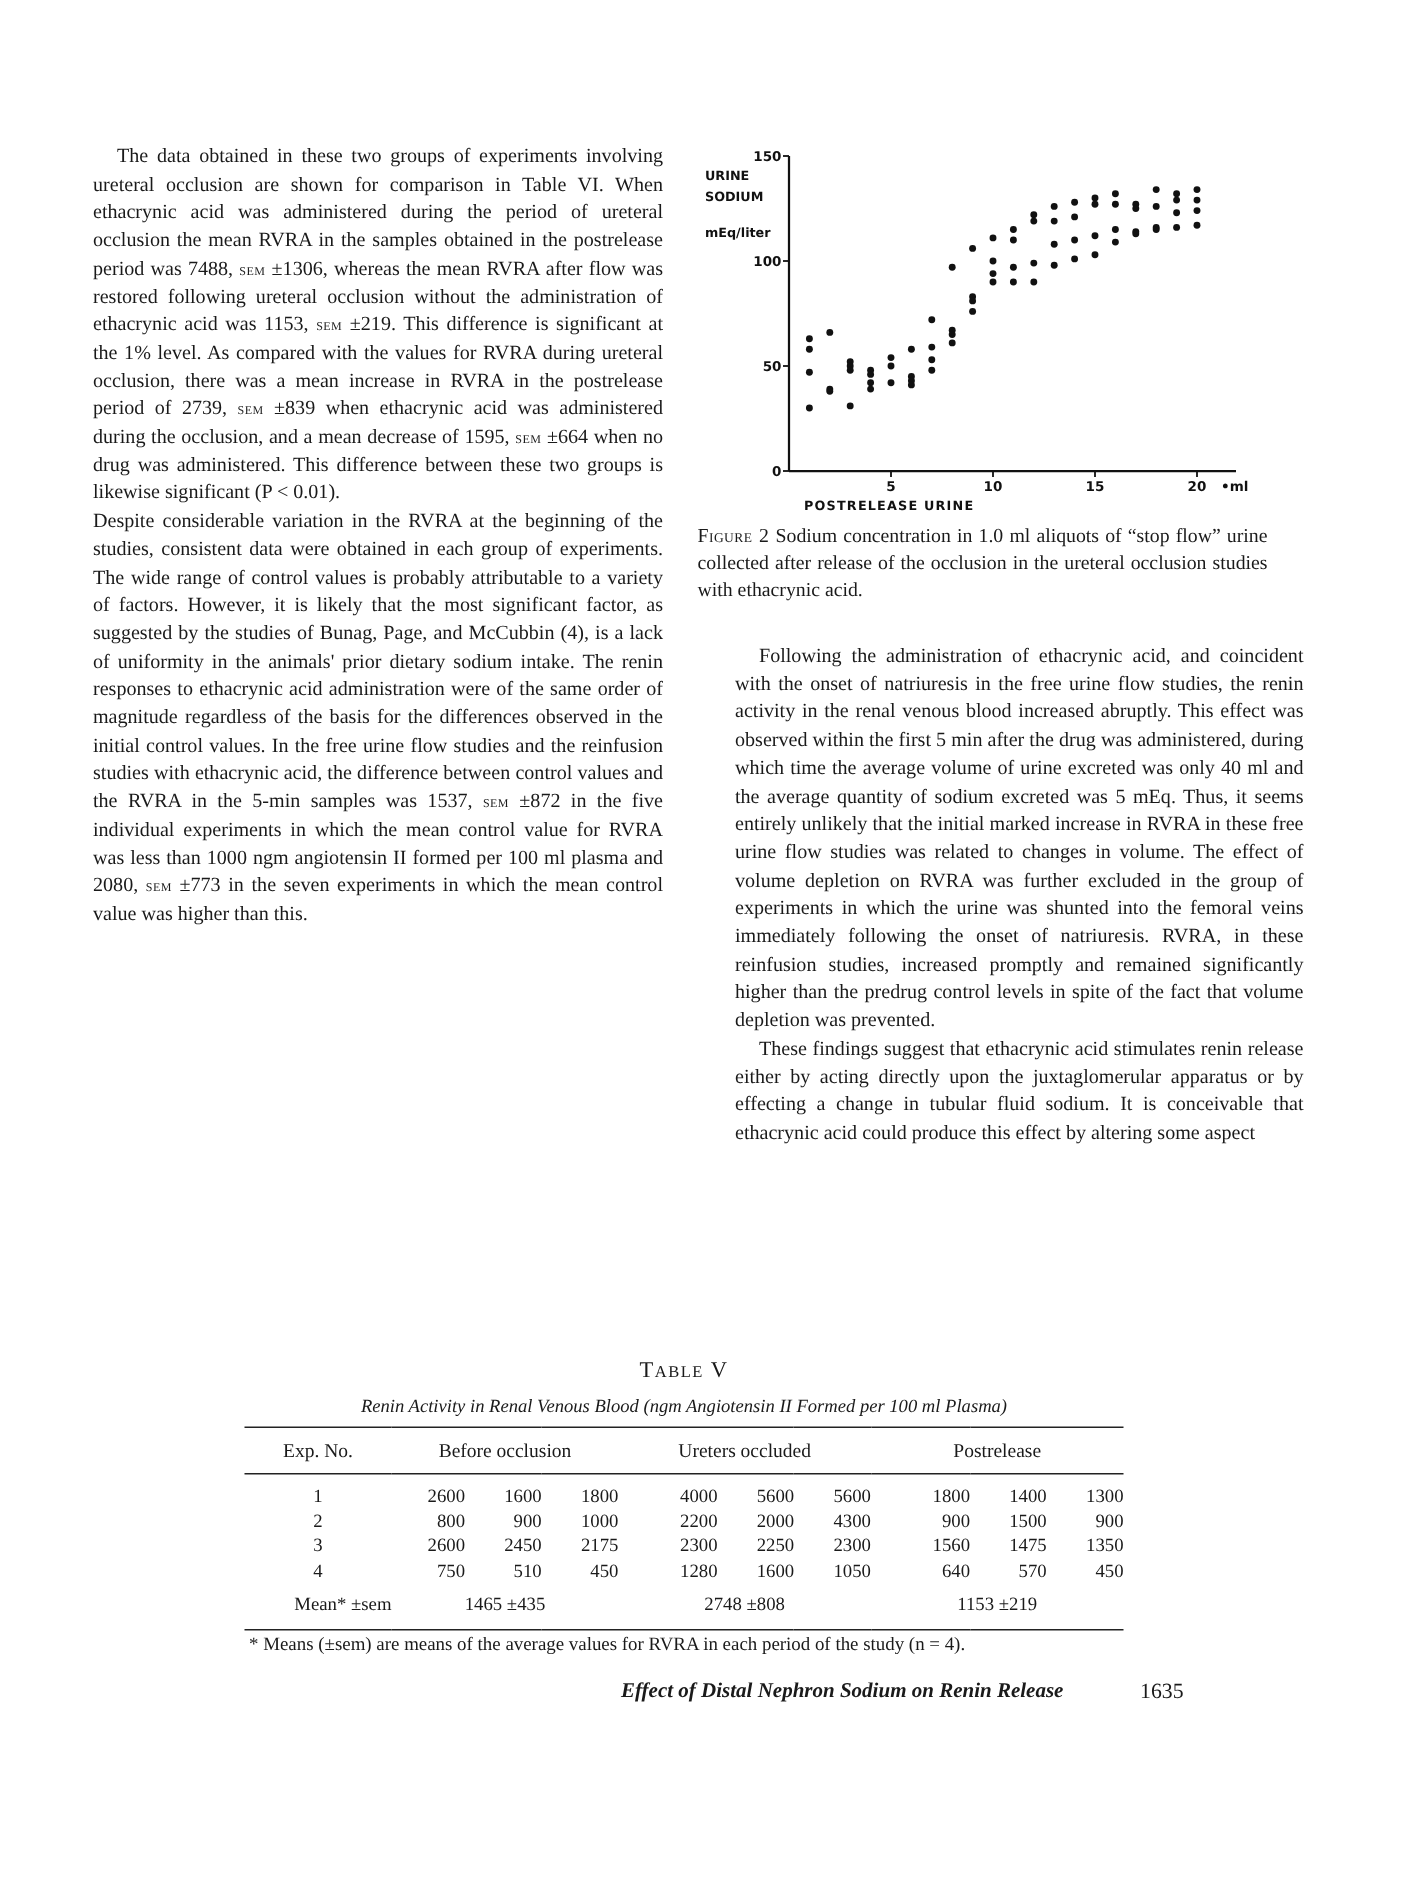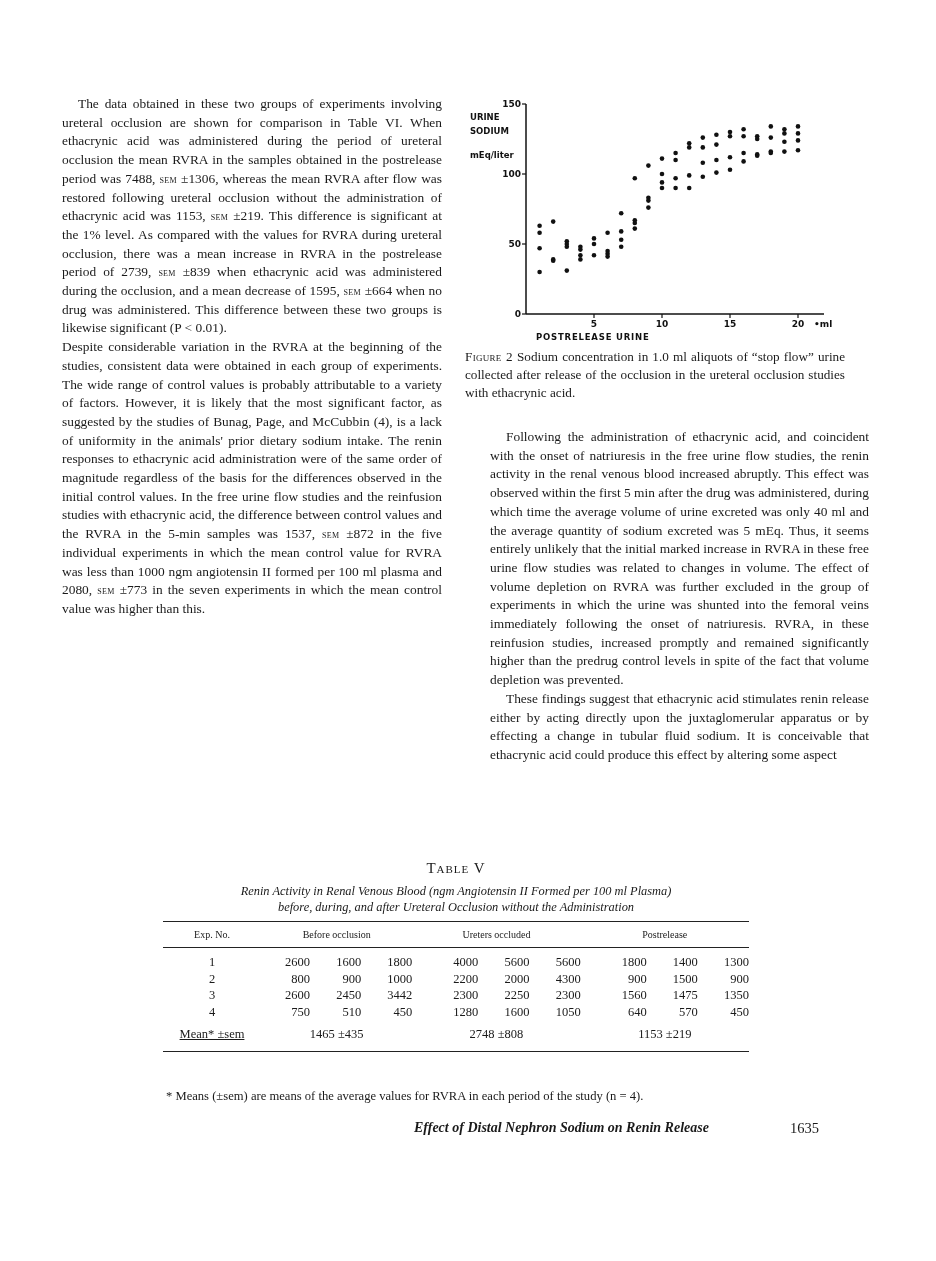--- a/index.html
+++ b/index.html
@@ -11,36 +11,36 @@
     .col p { margin: 0; }
     .indent { text-indent: 16px; }
     .sc { font-variant: small-caps; font-size: 12px; letter-spacing: 0.3px; }
     .heading { text-align: left; margin: 11px 0 6px 61px !important; font-size: 15.5px; letter-spacing: 1.5px; }
     #figure { position: absolute; left: 466px; top: 96px; width: 380px; height: 248px; }
     #figure svg { display: block; }
     .ax-label { font-family: "DejaVu Sans", "Liberation Sans", sans-serif; font-weight: bold; font-size: 8.5px; fill: #111; }
     .tick-label { font-family: "DejaVu Sans", "Liberation Sans", sans-serif; font-weight: bold; font-size: 9px; fill: #111; }
     .caption { position: absolute; left: 465px; top: 348px; width: 380px; font-size: 13.2px; line-height: 18px; text-align: justify; }
     .caption .fig-label { font-variant: small-caps; letter-spacing: 0.3px; }
-    .table-block { position: absolute; left: 163px; top: 860px; width: 586px; }
+    .table-block { position: absolute; left: 163px; top: 906px; width: 586px; }
     .table-title { text-align: center; font-variant: small-caps; font-size: 15px; letter-spacing: 1px; margin-bottom: 6px; }
     .table-caption { text-align: center; font-style: italic; font-size: 12.4px; line-height: 16px; }
     table { width: 586px; border-collapse: collapse; margin-top: 6px; font-size: 12.5px; }
     thead tr { border-top: 1.6px solid #222; border-bottom: 1.6px solid #222; }
-    thead th { font-weight: normal; font-size: 10px; padding: 7px 0 7px 0; }
+    thead th { font-weight: normal; font-size: 13px; padding: 7px 0 7px 0; }
     tbody td { padding: 0; line-height: 16.5px; text-align: right; }
     tbody tr.first td { padding-top: 6px; }
     tr.mean td { padding-top: 6px; padding-bottom: 8px; }
     tr.mean { border-bottom: 1.6px solid #222; }
     td.exp { text-align: center; width: 90px; }
-    td.mean-label { text-align: center; text-decoration: underline; }
+    td.mean-label { text-align: right; }
     td.mean-val { text-align: center; }
     .footnote { position: absolute; left: 166px; top: 1089px; font-size: 12.6px; }
     .running-head { position: absolute; left: 414px; top: 1120px; font-size: 14px; font-style: italic; font-weight: bold; }
-    .page-num { position: absolute; left: 790px; top: 1120px; font-size: 14.5px; }
+    .page-num { position: absolute; left: 760px; top: 1120px; font-size: 14.5px; }
   </style>
 </head>
 <body>
 
 <div class="col col-left">
   <p class="indent"><span>The data obtained in these two groups of experiments involving ureteral occlusion are shown for comparison in Table VI. When ethacrynic acid was administered during the period of ureteral occlusion the mean RVRA in the samples obtained in the postrelease period was 7488, </span><span class="sc">sem</span><span> ±1306, whereas the mean RVRA after flow was restored following ureteral occlusion without the administration of ethacrynic acid was 1153, </span><span class="sc">sem</span><span> ±219. This difference is significant at the 1% level. As compared with the values for RVRA during ureteral occlusion, there was a mean increase in RVRA in the postrelease period of 2739, </span><span class="sc">sem</span><span> ±839 when ethacrynic acid was administered during the occlusion, and a mean decrease of 1595, </span><span class="sc">sem</span><span> ±664 when no drug was administered. This difference between these two groups is likewise significant  (P &lt; 0.01).</span></p>
   <p><span>Despite considerable variation in the RVRA at the beginning of the studies, consistent data were obtained in each group of experiments. The wide range of control values is probably attributable to a variety of factors. However, it is likely that the most significant factor, as suggested by the studies of Bunag, Page, and McCubbin (4), is a lack of uniformity in the animals' prior dietary sodium intake. The renin responses to ethacrynic acid administration were of the same order of magnitude regardless of the basis for the differences observed in the initial control values. In the free urine flow studies and the reinfusion studies with ethacrynic acid, the difference between control values and the RVRA in the 5-min samples was 1537, </span><span class="sc">sem</span><span> ±872 in the five individual experiments in which the mean control value for RVRA was less than 1000 ngm angiotensin II formed per 100 ml plasma and 2080, </span><span class="sc">sem</span><span> ±773 in the seven experiments in which the mean control value was higher than this.</span></p>
 </div>
 
 <div id="figure">
@@ -163,21 +163,20 @@
 
 <div class="col col-right">
   <p class="indent">Following the administration of ethacrynic acid, and coincident with the onset of natriuresis in the free urine flow studies, the renin activity in the renal venous blood increased abruptly. This effect was observed within the first 5 min after the drug was administered, during which time the average volume of urine excreted was only 40 ml and the average quantity of sodium excreted was 5 mEq. Thus, it seems entirely unlikely that the initial marked increase in RVRA in these free urine flow studies was related to changes in volume. The effect of volume depletion on RVRA was further excluded in the group of experiments in which the urine was shunted into the femoral veins immediately following the onset of natriuresis. RVRA, in these reinfusion studies, increased promptly and remained significantly higher than the predrug control levels in spite of the fact that volume depletion was prevented.</p>
   <p class="indent">These findings suggest that ethacrynic acid stimulates renin release either by acting directly upon the juxtaglomerular apparatus or by effecting a change in tubular fluid sodium. It is conceivable that ethacrynic acid could produce this effect by altering some aspect</p>
 </div>
 
 <div class="table-block">
   <div class="table-title">Table V</div>
   <div class="table-caption">
     <div>Renin Activity in Renal Venous Blood (ngm Angiotensin II Formed per 100 ml Plasma)</div>
-    <div>before, during, and after Ureteral Occlusion without the Administration</div>
   </div>
   <table>
     <colgroup>
       <col style="width:92px">
         <col style="width:46px">
         <col style="width:48px">
         <col style="width:48px">
       <col style="width:62px">
         <col style="width:48px">
         <col style="width:48px">
@@ -215,21 +214,21 @@
         <td>2000</td>
         <td>4300</td>
         <td>900</td>
         <td>1500</td>
         <td>900</td>
       </tr>
       <tr>
         <td class="exp">3</td>
         <td>2600</td>
         <td>2450</td>
-        <td>3442</td>
+        <td>2175</td>
         <td>2300</td>
         <td>2250</td>
         <td>2300</td>
         <td>1560</td>
         <td>1475</td>
         <td>1350</td>
       </tr>
       <tr>
         <td class="exp">4</td>
         <td>750</td>

